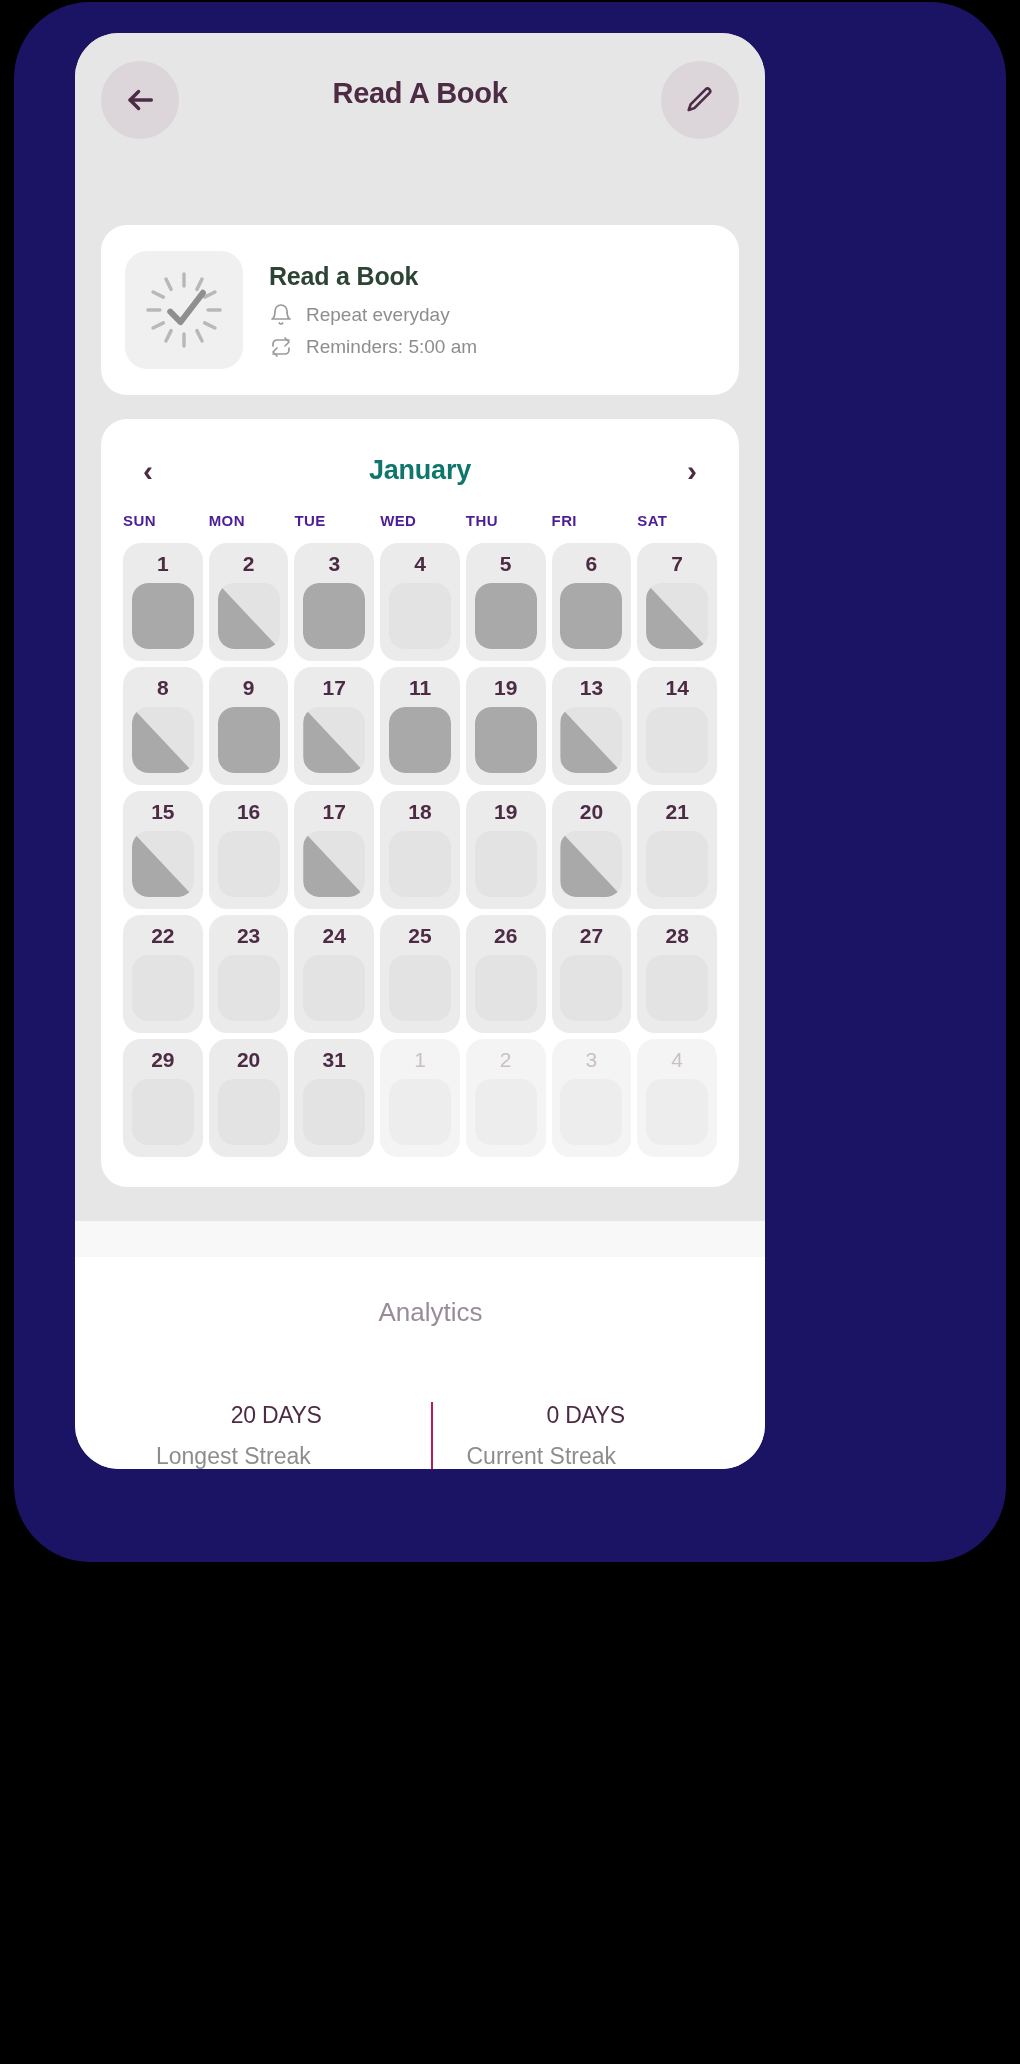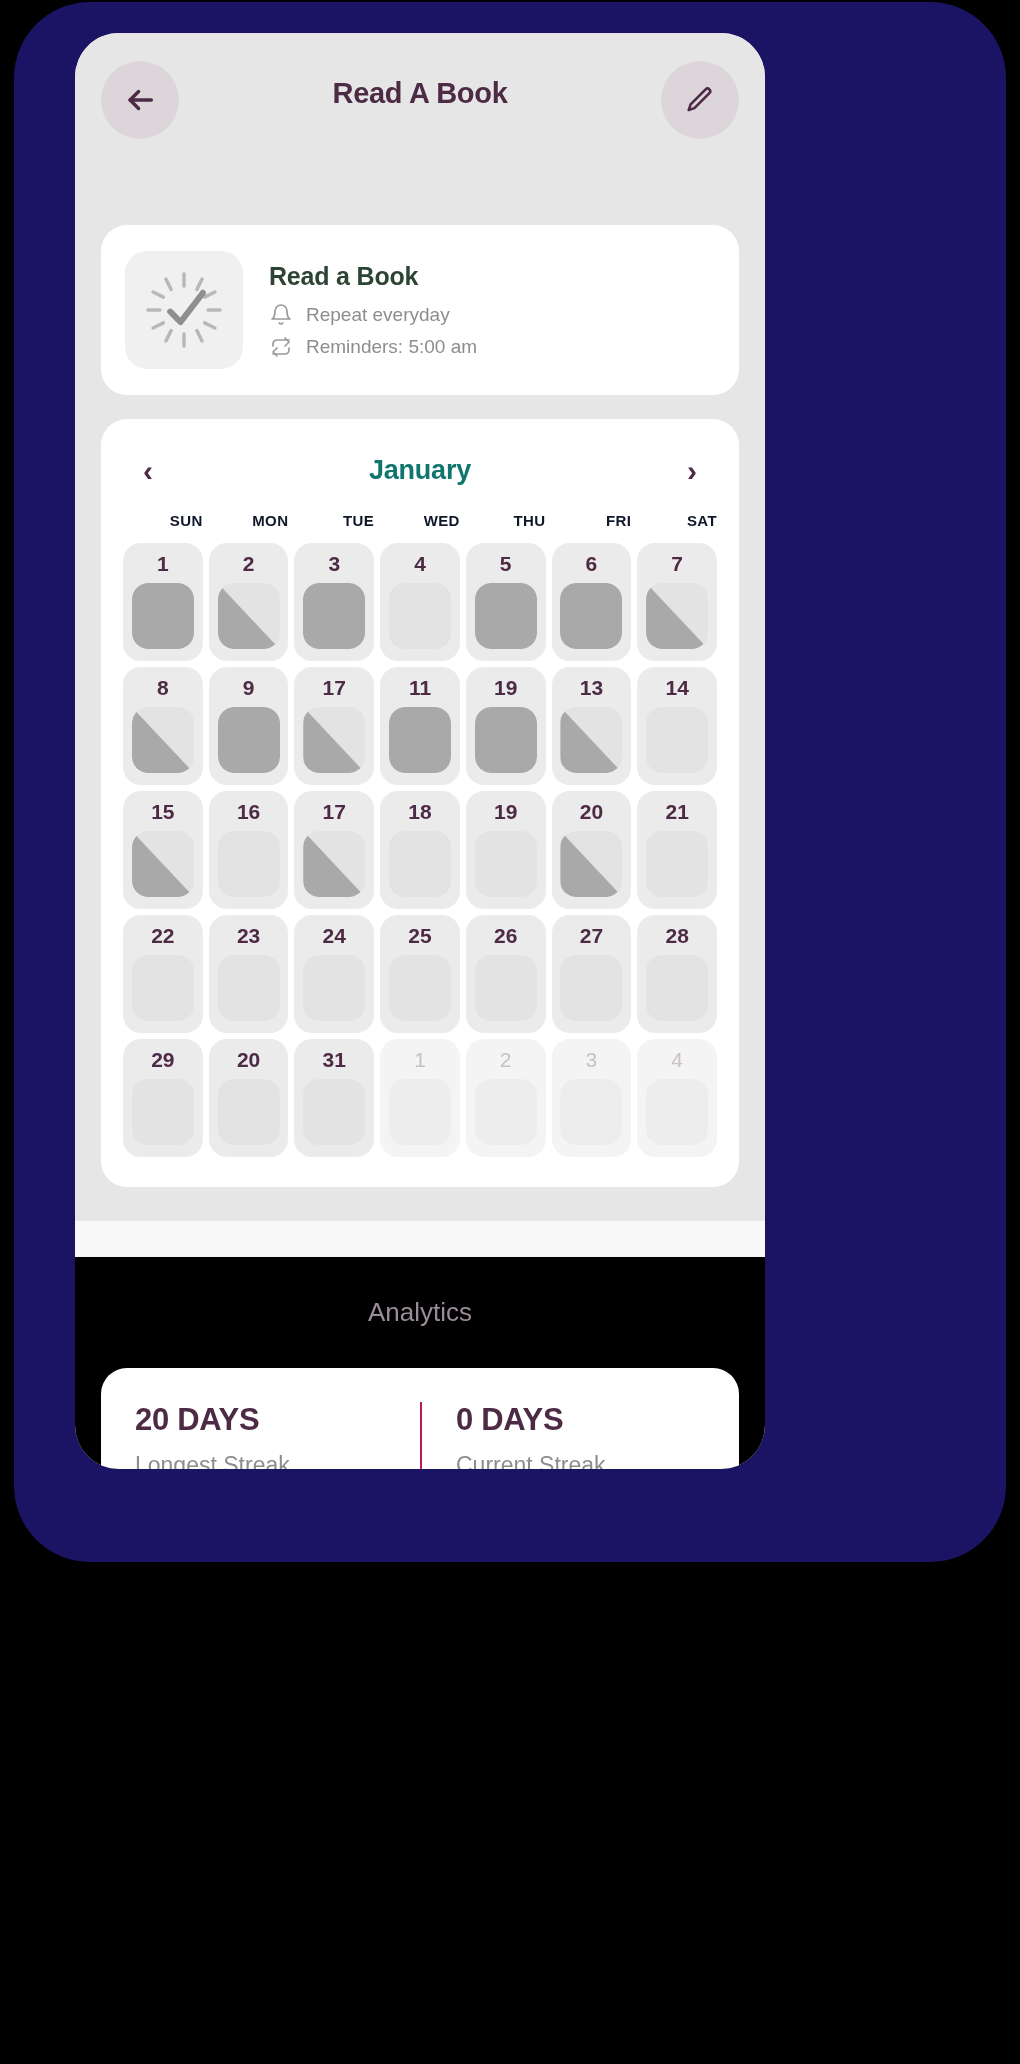--- a/index.html
+++ b/index.html
@@ -152,24 +152,24 @@
     font-family: "Liberation Sans", sans-serif;
   }
 
   #weekday-row {
     display: grid;
     grid-template-columns: repeat(7, 1fr);
     gap: 6px;
     margin-bottom: 14px;
   }
   .weekday-label {
-    text-align: right;
+    text-align: left;
     font-size: 15px;
     font-weight: bold;
-    color: #0f172a;
+    color: #4c1d95;
     letter-spacing: 0.4px;
   }
 
   #calendar-grid {
     display: grid;
     grid-template-columns: repeat(7, 1fr);
     gap: 6px;
   }
 
   .day-cell {
@@ -220,22 +220,23 @@
   }
 
   
   #analytics-spacer {
     height: 36px;
     background: #f8f8f8;
     margin-top: 34px;
   }
 
   #analytics-section {
-    background: #000000;
+    background: #ffffff;
     padding-top: 40px;
+    padding-left: 21px;
   }
 
   #analytics-title {
     text-align: center;
     font-size: 26px;
     color: #9a8b98;
     margin-bottom: 40px;
   }
 
   #stats-card {
@@ -244,25 +245,26 @@
     border-radius: 26px;
     margin: 0 26px;
     padding: 34px 0 40px 0;
   }
   .stat-box {
     flex: 1 1 50%;
     padding: 0 34px;
   }
   .stat-box + .stat-box { border-left: 2px solid #be185d; }
   .stat-value {
-    font-size: 31px;
-    font-weight: bold;
+    font-size: 23px;
+    font-weight: normal;
     color: #4d2b45;
     letter-spacing: -0.3px;
     margin-bottom: 14px;
+    text-align: center;
   }
   .stat-label {
     font-size: 23px;
     color: #8d8d8d;
   }
 </style>
 </head>
 <body>
 
 <div id="phone-frame">

